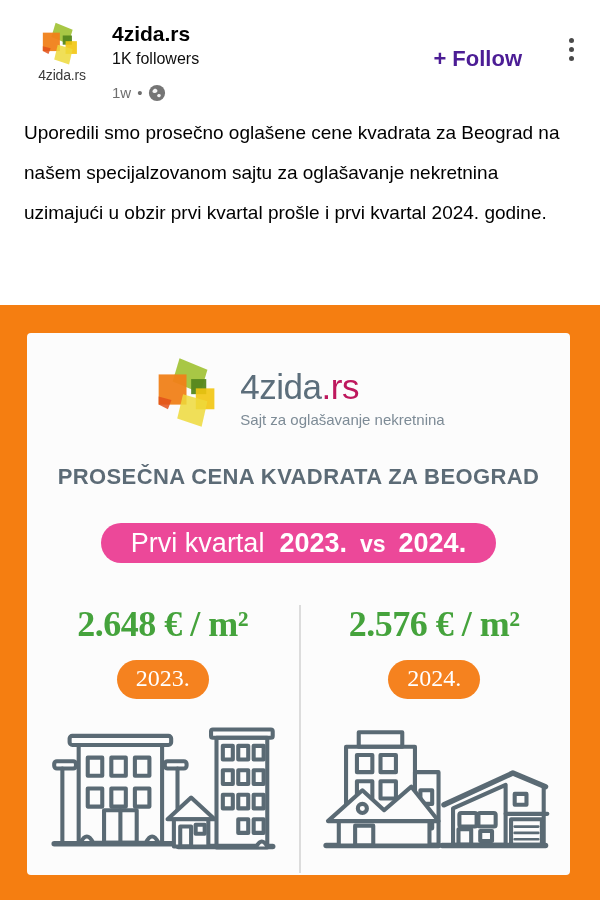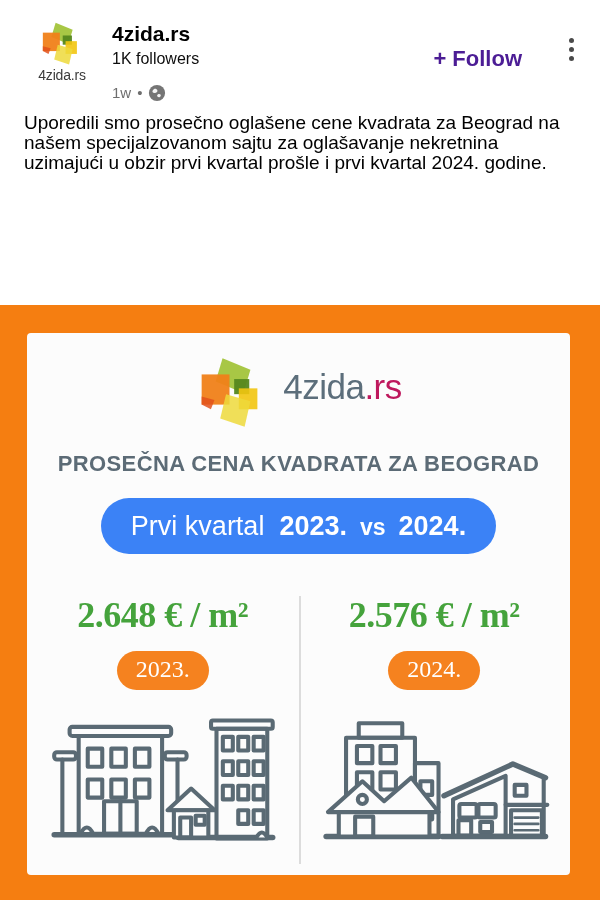--- a/index.html
+++ b/index.html
@@ -25,45 +25,45 @@
   .follow-btn {
     position:absolute; right:70px; top:42px;
     color:#4c1d95; font-size:22px; font-weight:600;
     background:none; border:none; cursor:pointer; padding:4px 8px;
     font-family:"Liberation Sans", sans-serif;
   }
   .kebab { position:absolute; right:20px; top:32px; display:flex; flex-direction:column; gap:4px; padding:6px; cursor:pointer; }
   .kebab span { width:5px; height:5px; border-radius:50%; background:#4a4a4a; }
 
   
-  .post-text { padding:11px 24px 0 24px; font-size:19px; line-height:20px; color:#000; }
+  .post-text { padding:11px 24px 0 24px; font-size:19px; line-height:40px; color:#000; }
   .post-text p { margin:0; }
 
   
   .post-image {
     position:absolute; left:0; right:0; top:305px; bottom:0;
     background:#F57E11; padding:28px 30px 25px 27px; cursor:pointer;
   }
   .card {
     width:100%; height:100%; background:#FCFCFC; border-radius:4px;
     text-align:center; position:relative; overflow:hidden;
   }
   .card-logo { display:flex; justify-content:center; align-items:flex-start; gap:12px; padding-top:24px; }
   .card-logo .mark { width:76px; height:72px; flex:0 0 auto; }
   .logo-text { text-align:left; padding-top:12px; }
   .logo-brand-line { font-size:35px; line-height:1; letter-spacing:-0.5px; }
   .logo-brand { color:#5C6E7B; font-weight:400; }
   .logo-tld { color:#be185d; font-weight:400; }
   .logo-tagline { font-size:15px; color:#7D8B96; margin-top:7px; }
 
-  .card-title { margin-top:22px; font-size:22px; font-weight:700; color:#5C6B76; letter-spacing:0.4px; }
+  .card-title { margin-top:35px; font-size:22px; font-weight:700; color:#5C6B76; letter-spacing:0.4px; }
 
   .pill {
-    display:inline-block; margin-top:21px; background:#3b82f6; color:#fff;
-    border-radius:33px; padding:12px 30px; font-size:27px; line-height:1.2; white-space:nowrap;
+    display:inline-block; margin-top:33px; background:#ec4899; color:#fff;
+    border-radius:33px; padding:4px 30px; font-size:27px; line-height:1.2; white-space:nowrap;
   }
   .pill-prefix { font-weight:400; }
   .pill-year { font-weight:700; margin-left:15px; }
   .pill-vs { font-weight:700; font-size:23px; margin-left:13px; }
   .pill-year:last-child { margin-left:13px; }
 
   .compare { display:flex; margin-top:40px; position:relative;font-family:Liberation Serif, serif; }
   .compare .divider { position:absolute; left:50%; top:2px; bottom:-8px; width:2px; background:#DCDCDC; }
   .col { flex:1; min-width:0; }
   .price-line { font-size:36px; font-weight:700; color:#45A33C; letter-spacing:-0.5px; white-space:nowrap; }
@@ -131,20 +131,21 @@
           <rect x="3" y="15" width="24" height="26" fill="#F08119" opacity="0.95"></rect>
           <polygon points="3,34 14,37 11,45 3,41" fill="#E2511B" opacity="0.85"></polygon>
           <rect x="31" y="19" width="13" height="13" fill="#55871E" opacity="0.95"></rect>
           <rect x="35" y="27" width="16" height="18" fill="#F2C50F" opacity="0.9"></rect>
           <polygon points="24,32 45,38 40,60 19,53" fill="#EDD93B" opacity="0.85"></polygon>
         </svg>
         <div class="logo-text">
           <div class="logo-brand-line">
             <span class="logo-brand">4zida</span><span class="logo-tld">.rs</span>
           </div>
+          <div class="logo-tagline">Sajt za oglašavanje nekretnina</div>
         </div>
       </div>
 
       <div class="card-title">PROSEČNA CENA KVADRATA ZA BEOGRAD</div>
 
       <div class="pill">
         <span class="pill-prefix">Prvi kvartal</span><span class="pill-year">2023.</span><span class="pill-vs">vs</span><span class="pill-year">2024.</span>
       </div>
 
       <div class="compare">

